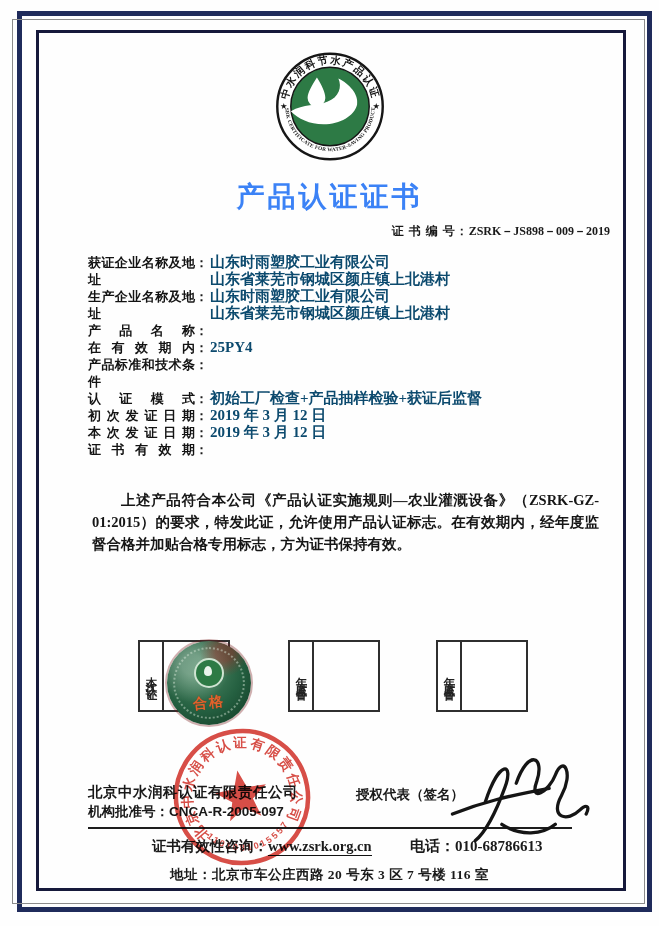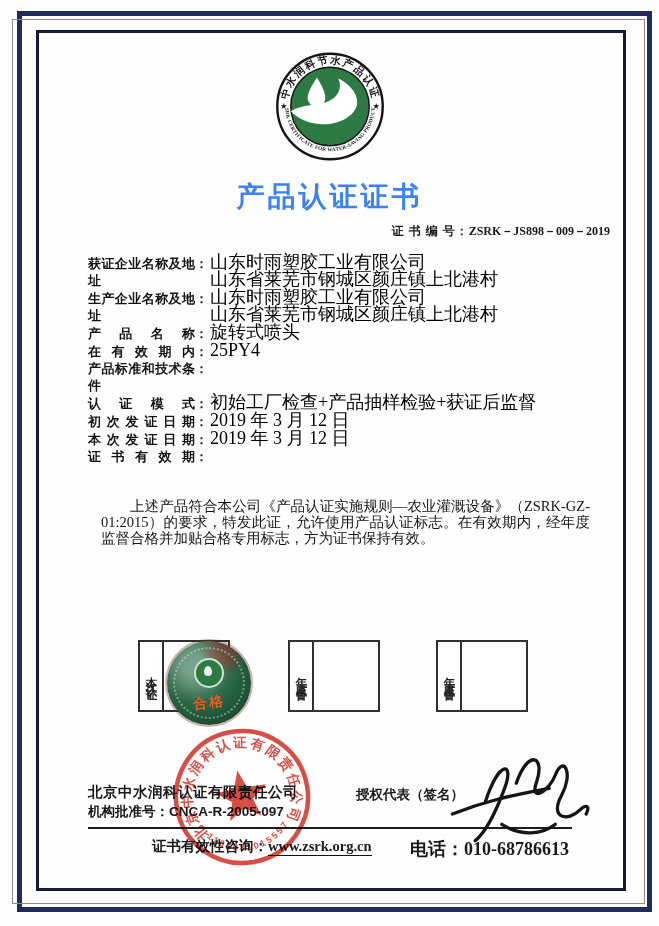--- a/index.html
+++ b/index.html
@@ -25,27 +25,27 @@
     font-family:"Liberation Sans","DejaVu Sans",sans-serif;font-size:28px;font-weight:800;letter-spacing:3px;color:#3b82f6;}
   .certno{position:absolute;right:49px;top:223px;font-size:12px;font-weight:700;}
   .certno .lbl{letter-spacing:1px;}
 
   
   .fields{position:absolute;left:88px;top:254px;right:48px;}
   .frow{display:flex;align-items:baseline;line-height:17px;}
   .flabel{display:inline-block;width:107px;font-family:"Liberation Sans","DejaVu Sans",sans-serif;
     font-size:13px;font-weight:700;text-align:justify;text-align-last:justify;color:#131313;}
   .fcolon{width:15px;font-family:"Liberation Sans","DejaVu Sans",sans-serif;font-size:13px;font-weight:700;}
-  .fval{flex:1;font-size:18px;font-weight:400;color:#000000;}
+  .fval{flex:1;font-size:15px;font-weight:700;color:#0c4a6e;}
   .fval span{display:block;}
   .fval span:empty{display:none;}
 
   
-  .statement{position:absolute;left:88px;right:56px;top:485px;margin:13px;
-    font-size:14.5px;font-weight:400;line-height:16px;text-align:justify;text-indent:2em;color:#161616;}
+  .statement{position:absolute;left:88px;right:56px;top:485px;margin:4px;
+    font-size:14.5px;font-weight:700;line-height:22px;text-align:justify;text-indent:2em;color:#161616;}
 
   
   .sbox{position:absolute;top:640px;width:88px;height:68px;border:2px solid #2f2f2f;display:flex;background:#fff;}
   .sbox-1{left:138px;} .sbox-2{left:288px;} .sbox-3{left:436px;}
   .sbox-label{width:22px;border-right:2px solid #2f2f2f;display:flex;align-items:center;justify-content:center;
     writing-mode:vertical-rl;text-orientation:upright;letter-spacing:4px;
     font-family:"Liberation Sans","DejaVu Sans",sans-serif;font-size:11.5px;font-weight:700;color:#222;}
   .sbox-area{flex:1;}
 
   
@@ -78,21 +78,21 @@
   .stamp{position:absolute;left:167px;top:722px;width:150px;height:150px;z-index:7;
     transform:rotate(-10deg);opacity:.85;mix-blend-mode:multiply;}
   .stamp svg{width:100%;height:100%;}
   .seal-cn{font-size:13.5px;font-weight:700;letter-spacing:2.6px;fill:#d12f26;font-family:"Liberation Serif","DejaVu Serif",serif;}
   .seal-num{font-size:9px;font-weight:700;letter-spacing:2.4px;fill:#d12f26;font-family:"Liberation Sans","DejaVu Sans",sans-serif;}
 
   
   .hr{position:absolute;left:88px;top:827px;width:484px;border-top:2px solid #1d1d1d;}
   .contact-left{position:absolute;left:152px;top:837px;font-size:14.5px;font-weight:700;}
   .contact-left .url{font-family:"Liberation Serif","DejaVu Serif",serif;border-bottom:1.5px solid #111;padding-bottom:1px;}
-  .contact-right{position:absolute;left:410px;top:837px;font-size:18px;font-weight:700;}
+  .contact-right{position:absolute;left:410px;top:837px;font-size:15px;font-weight:700;}
   .address{position:absolute;left:0;right:0;top:866px;text-align:center;font-size:13.5px;font-weight:700;letter-spacing:.5px;}
 </style>
 </head>
 <body>
 
 <div class="page">
 
   <div class="frame frame-a"></div>
   <div class="frame frame-b"></div>
   <div class="frame frame-c"></div>
@@ -135,23 +135,20 @@
       <span class="flabel">生产企业名称及地址</span>
         <span class="fcolon">：</span>
       <span class="fval">
           <span>山东时雨塑胶工业有限公司</span>
           <span>山东省莱芜市钢城区颜庄镇上北港村</span>
         </span>
     </div>
     <div class="frow">
       <span class="flabel">产品名称</span>
         <span class="fcolon">：</span>
-      <span class="fval">
-          <span>旋转式喷头</span>
-        </span>
     </div>
     <div class="frow">
       <span class="flabel">在有效期内</span>
         <span class="fcolon">：</span>
       <span class="fval">
           <span>25PY4</span>
         </span>
     </div>
     <div class="frow">
       <span class="flabel">产品标准和技术条件</span>
@@ -237,14 +234,17 @@
     </svg>
   </div>
 
   <div class="hr"></div>
   <div class="contact-left">
     <span>证书有效性咨询：</span><span class="url">www.zsrk.org.cn</span>
   </div>
   <div class="contact-right">
     <span>电话：</span><span>010-68786613</span>
   </div>
+  <div class="address">
+    <span>地址：</span><span>北京市车公庄西路 20 号东 3 区 7 号楼 116 室</span>
+  </div>
 
 </div>
 
 </body></html>

